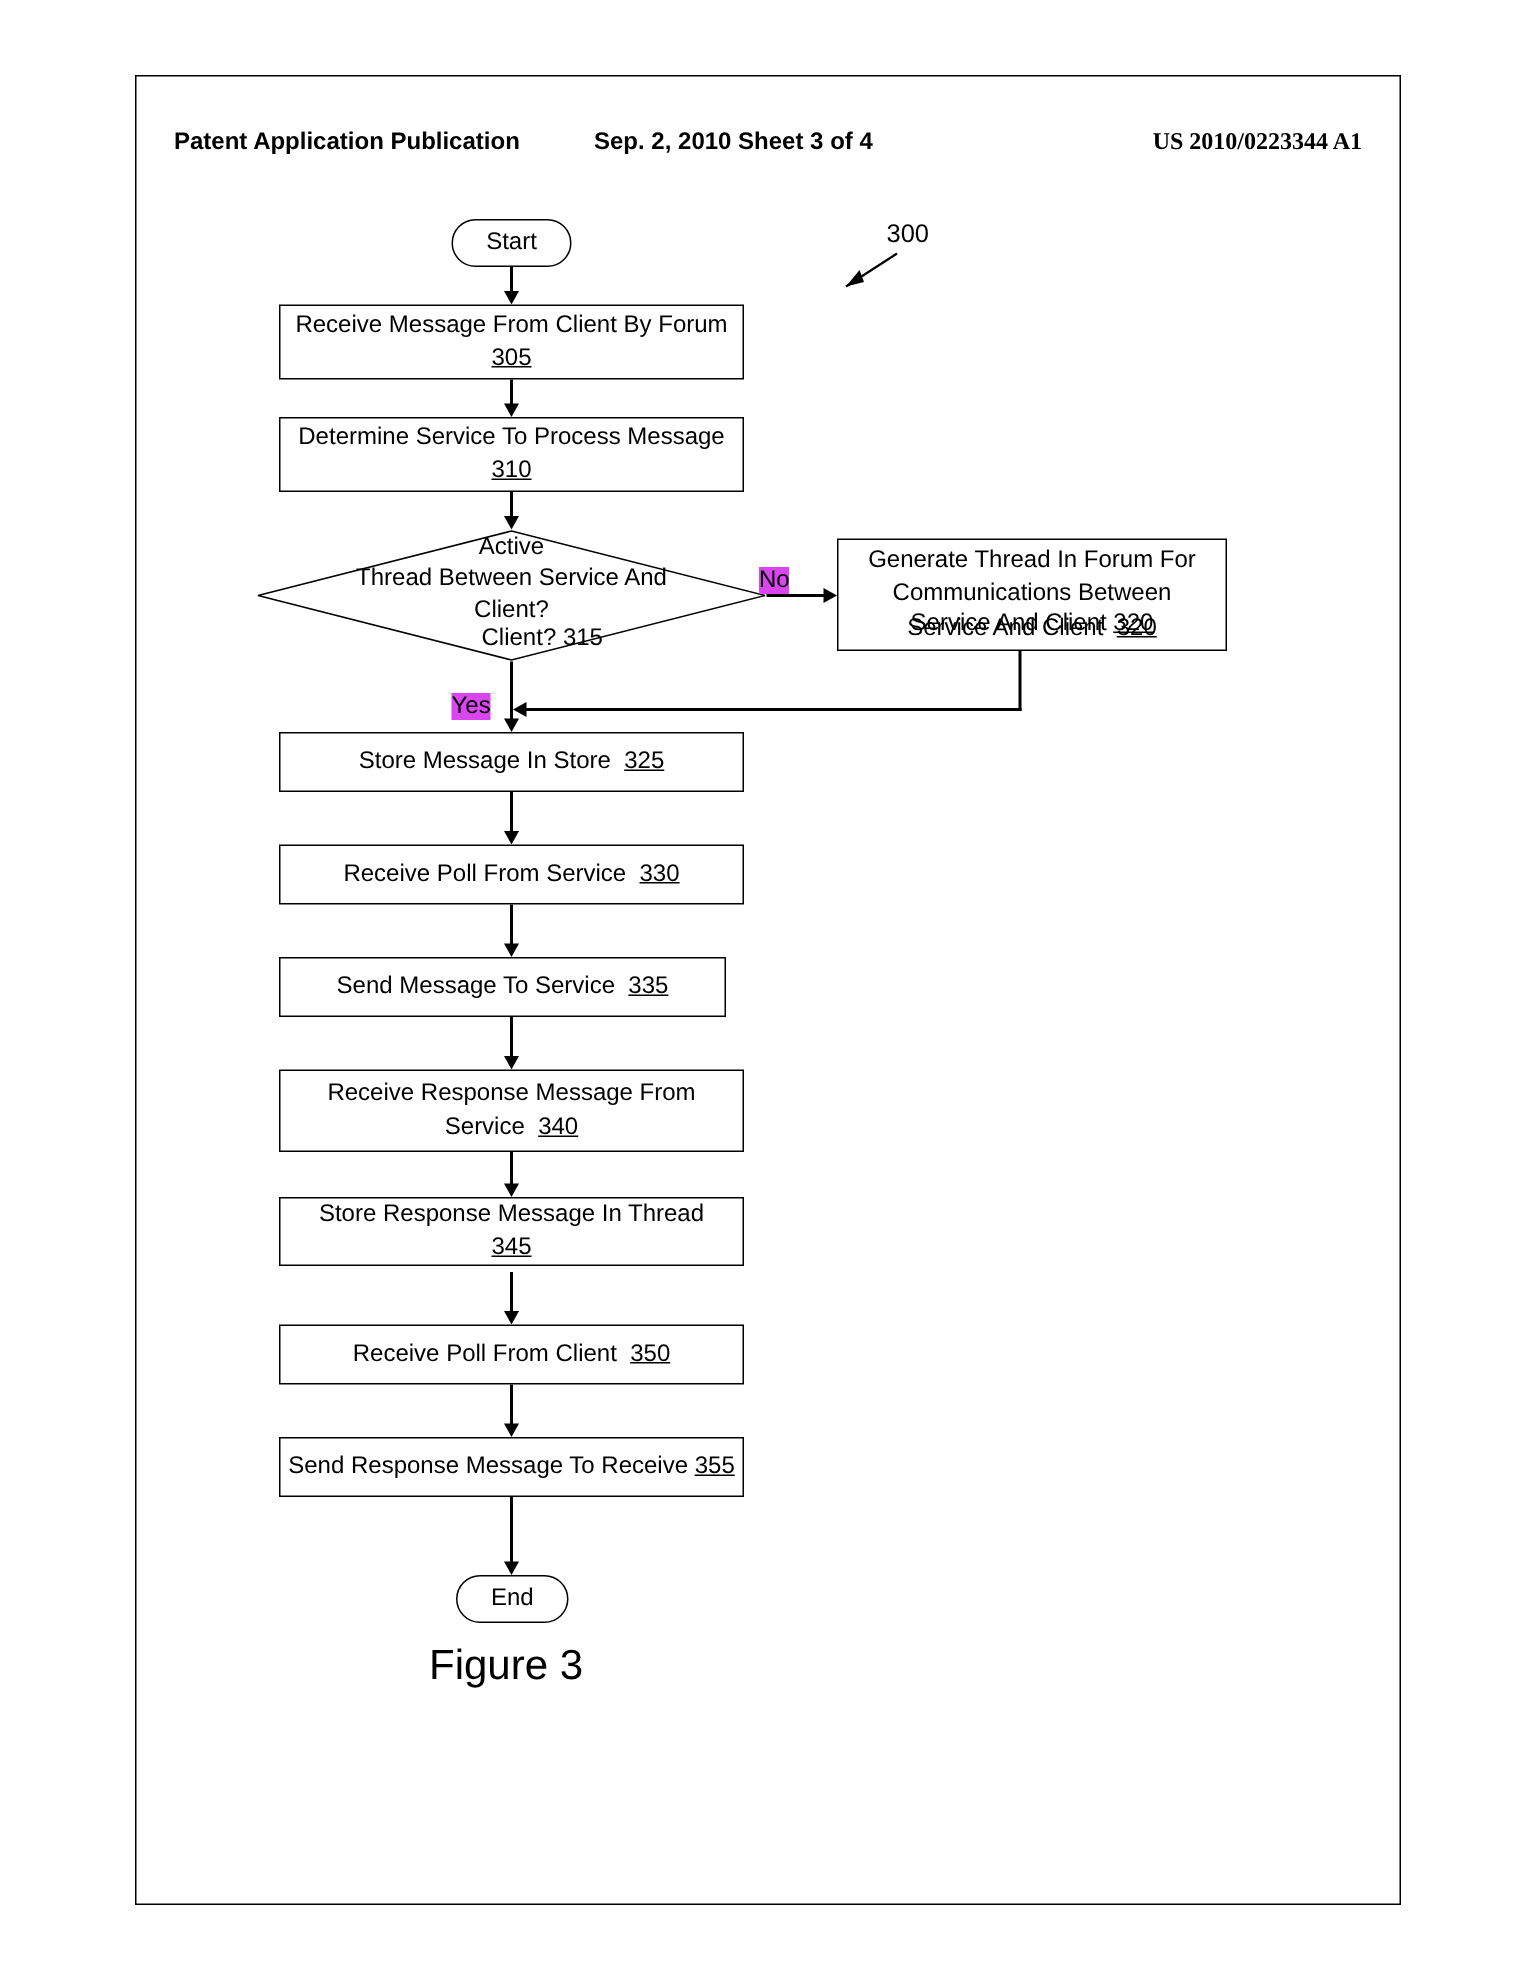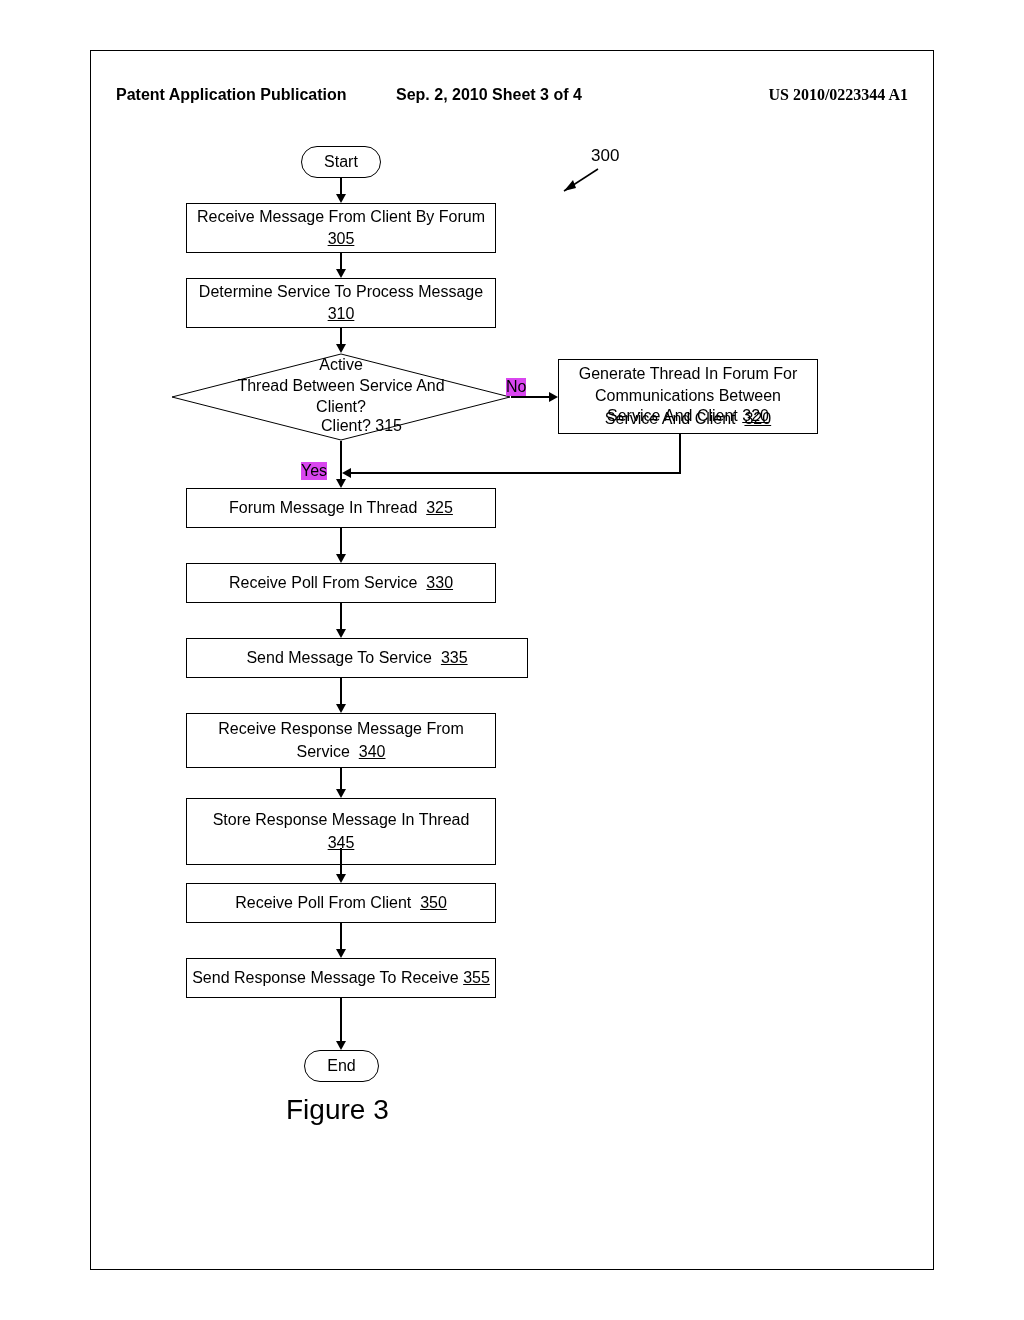--- a/index.html
+++ b/index.html
@@ -186,49 +186,49 @@
     <div class="arrow-line" style="left:588px; top:288px; width:2px; height:40px;" data-name="arrow"></div>
     <div class="arrow-line" style="left:258px; top:326px; width:332px; height:2px;" data-name="arrow"></div>
     <div class="arrow-head arrow-left" style="left:251px; top:322px;" data-name="arrow-head"></div>
 
     <div class="edge-label" style="left:210px; top:316px;" data-name="edge-yes-label" data-bind="edges.yes">Yes</div>
 
     <div class="arrow-line" style="left:249px; top:295px; width:2px; height:40px;" data-name="arrow"></div>
     <div class="arrow-head arrow-down" style="left:245px; top:333px;" data-name="arrow-head"></div>
 
     <div class="node" style="left:95px; top:342px; width:310px; height:40px;" data-name="step-325">
-      <span><span data-bind="steps.s325.text">Forum Message In Thread</span>&nbsp;&nbsp;<span class="ref" data-bind="steps.s325.ref">325</span></span>
+      <span><span data-bind="steps.s325.text">Store Message In Store</span>&nbsp;&nbsp;<span class="ref" data-bind="steps.s325.ref">325</span></span>
     </div>
 
     <div class="arrow-line" style="left:249px; top:382px; width:2px; height:28px;" data-name="arrow"></div>
     <div class="arrow-head arrow-down" style="left:245px; top:408px;" data-name="arrow-head"></div>
 
     <div class="node" style="left:95px; top:417px; width:310px; height:40px;" data-name="step-330">
       <span><span data-bind="steps.s330.text">Receive Poll From Service</span>&nbsp;&nbsp;<span class="ref" data-bind="steps.s330.ref">330</span></span>
     </div>
 
     <div class="arrow-line" style="left:249px; top:457px; width:2px; height:28px;" data-name="arrow"></div>
     <div class="arrow-head arrow-down" style="left:245px; top:483px;" data-name="arrow-head"></div>
 
-    <div class="node" style="left:95px; top:492px; width:342px; height:40px;" data-name="step-335">
+    <div class="node" style="left:95px; top:492px; width:298px; height:40px;" data-name="step-335">
       <span><span data-bind="steps.s335.text">Send Message To Service</span>&nbsp;&nbsp;<span class="ref" data-bind="steps.s335.ref">335</span></span>
     </div>
 
     <div class="arrow-line" style="left:249px; top:532px; width:2px; height:28px;" data-name="arrow"></div>
     <div class="arrow-head arrow-down" style="left:245px; top:558px;" data-name="arrow-head"></div>
 
     <div class="node" style="left:95px; top:567px; width:310px; height:55px;" data-name="step-340">
       <span>Receive Response Message From</span>
       <span>Service &nbsp;<span class="ref" data-bind="steps.s340.ref">340</span></span>
     </div>
 
     <div class="arrow-line" style="left:249px; top:622px; width:2px; height:23px;" data-name="arrow"></div>
     <div class="arrow-head arrow-down" style="left:245px; top:643px;" data-name="arrow-head"></div>
 
-    <div class="node" style="left:95px; top:652px; width:310px; height:67px;" data-name="step-345">
+    <div class="node" style="left:95px; top:652px; width:310px; height:46px;" data-name="step-345">
       <span data-bind="steps.s345.text">Store Response Message In Thread</span>
       <span class="ref" data-bind="steps.s345.ref">345</span>
     </div>
 
     <div class="arrow-line" style="left:249px; top:702px; width:2px; height:28px;" data-name="arrow"></div>
     <div class="arrow-head arrow-down" style="left:245px; top:728px;" data-name="arrow-head"></div>
 
     <div class="node" style="left:95px; top:737px; width:310px; height:40px;align-items:center;" data-name="step-350">
       <span><span data-bind="steps.s350.text">Receive Poll From Client</span>&nbsp;&nbsp;<span class="ref" data-bind="steps.s350.ref">350</span></span>
     </div>

